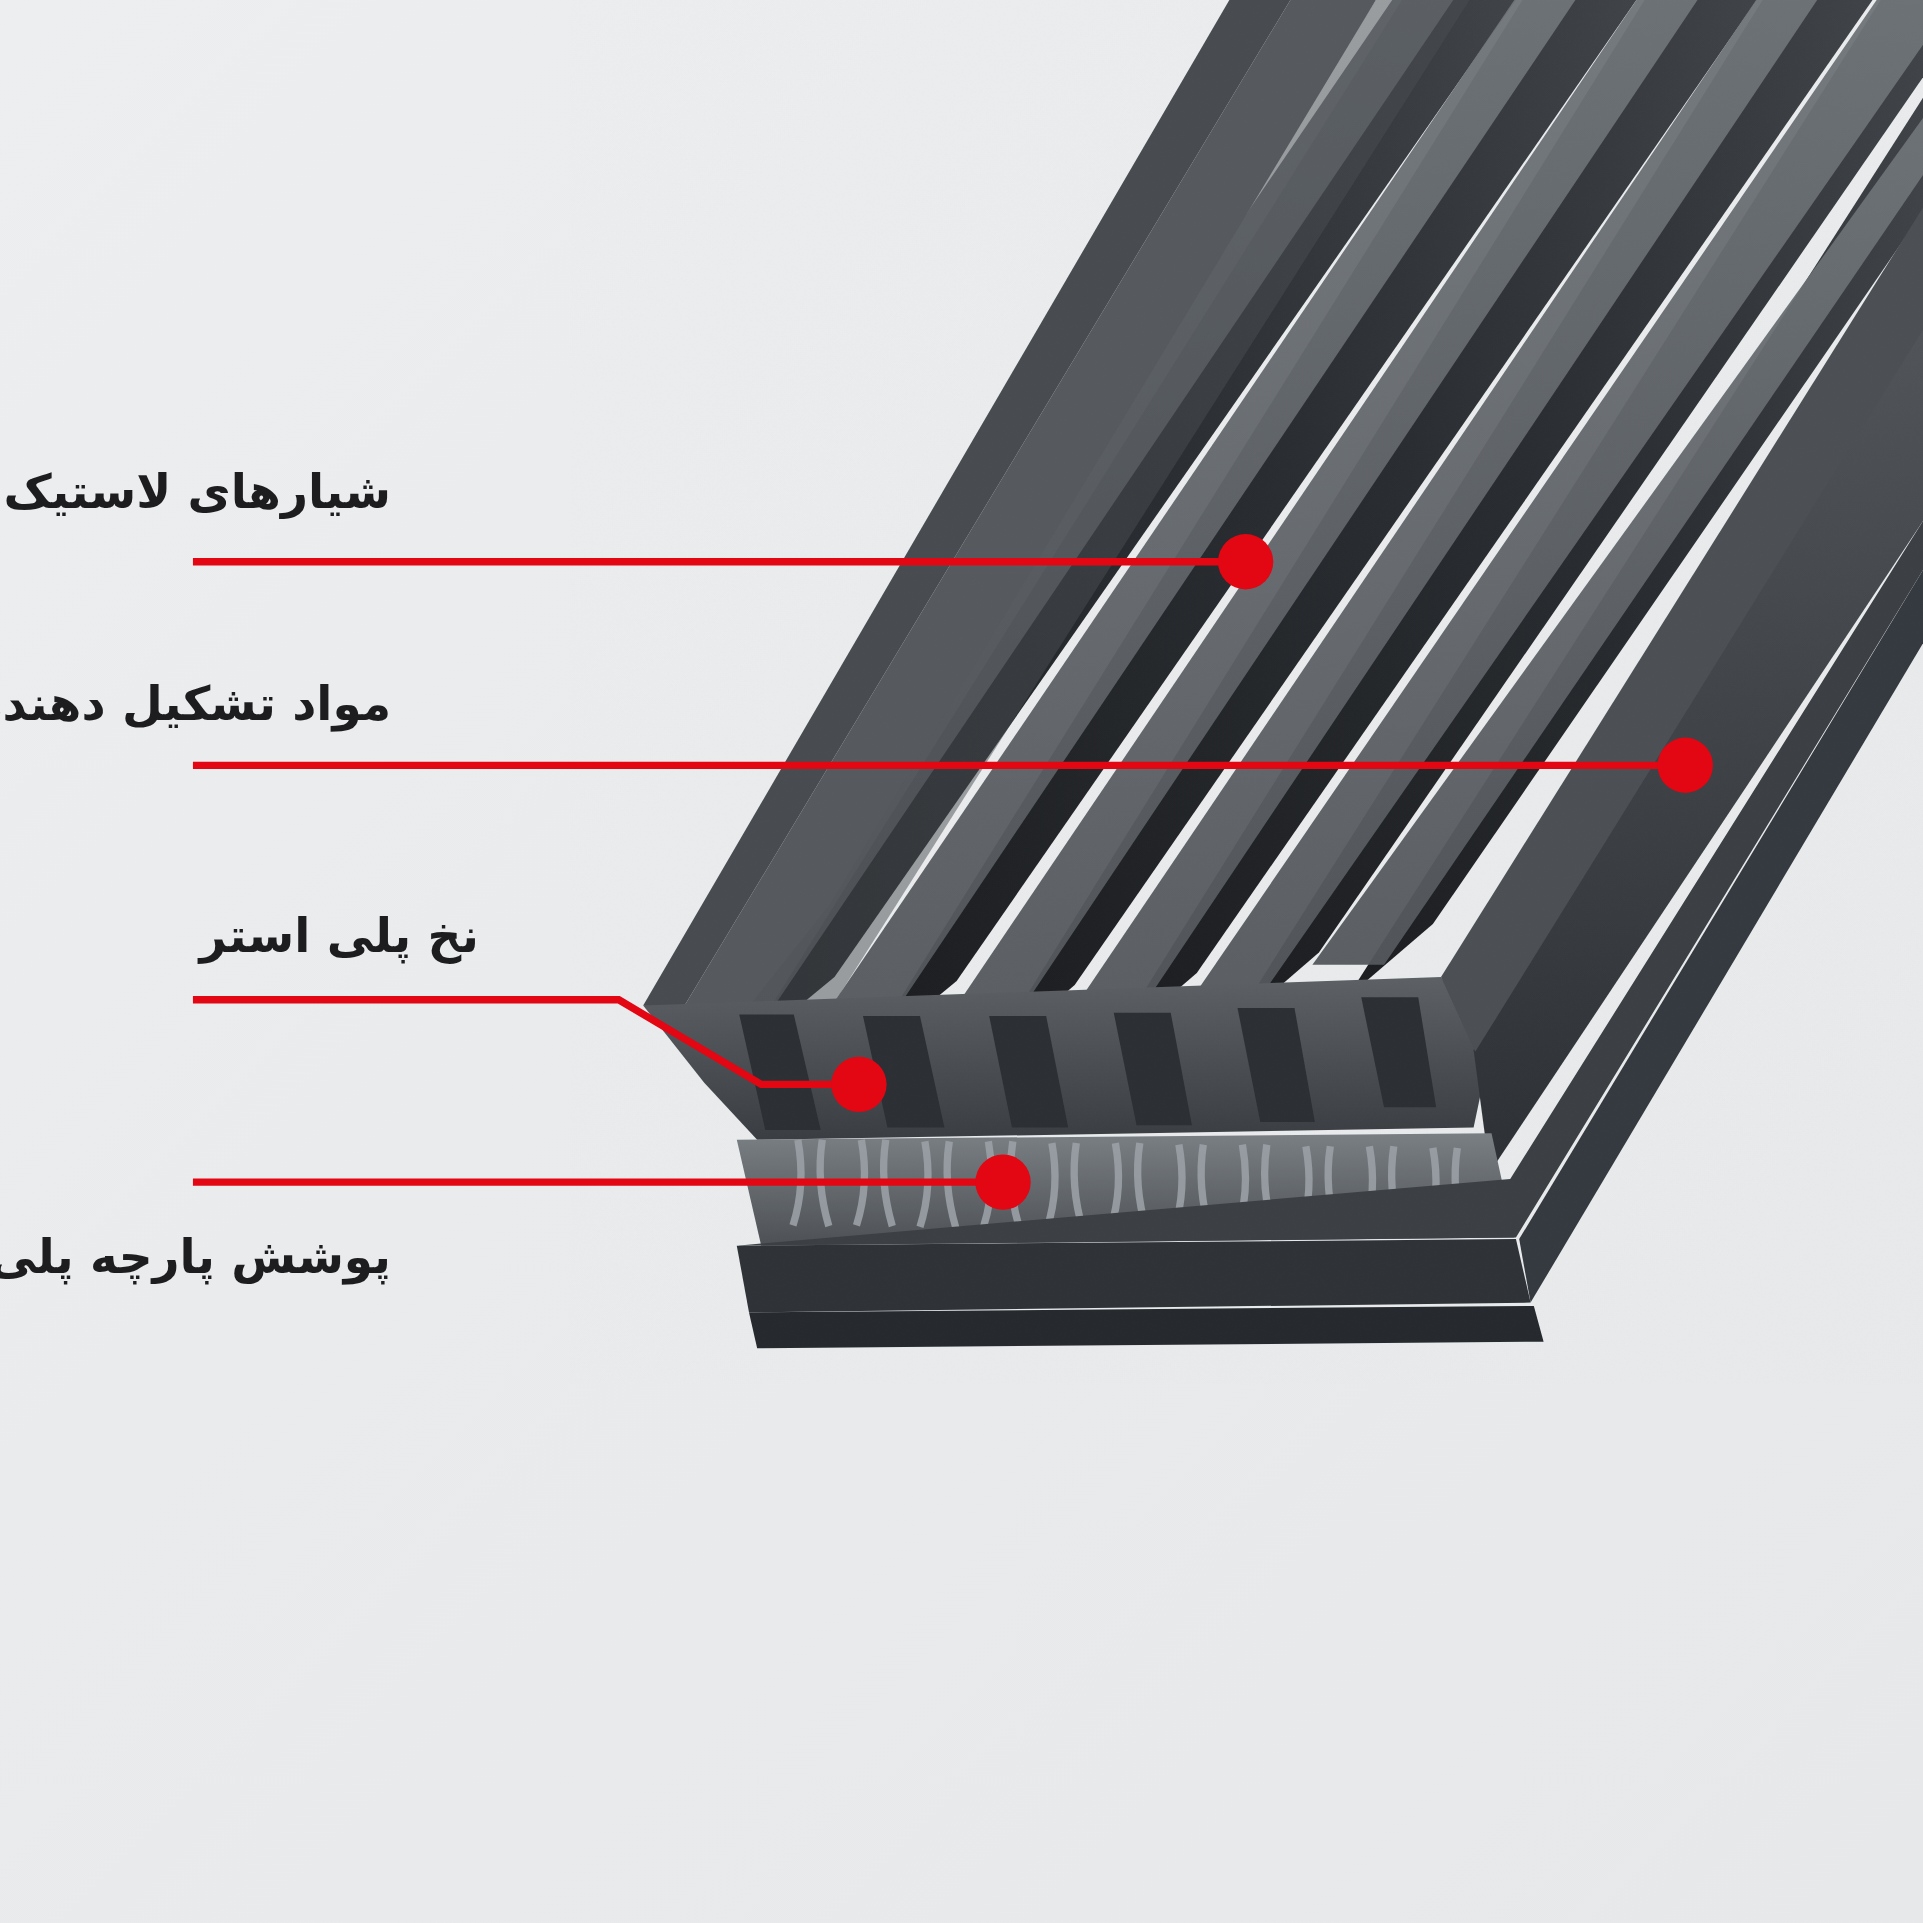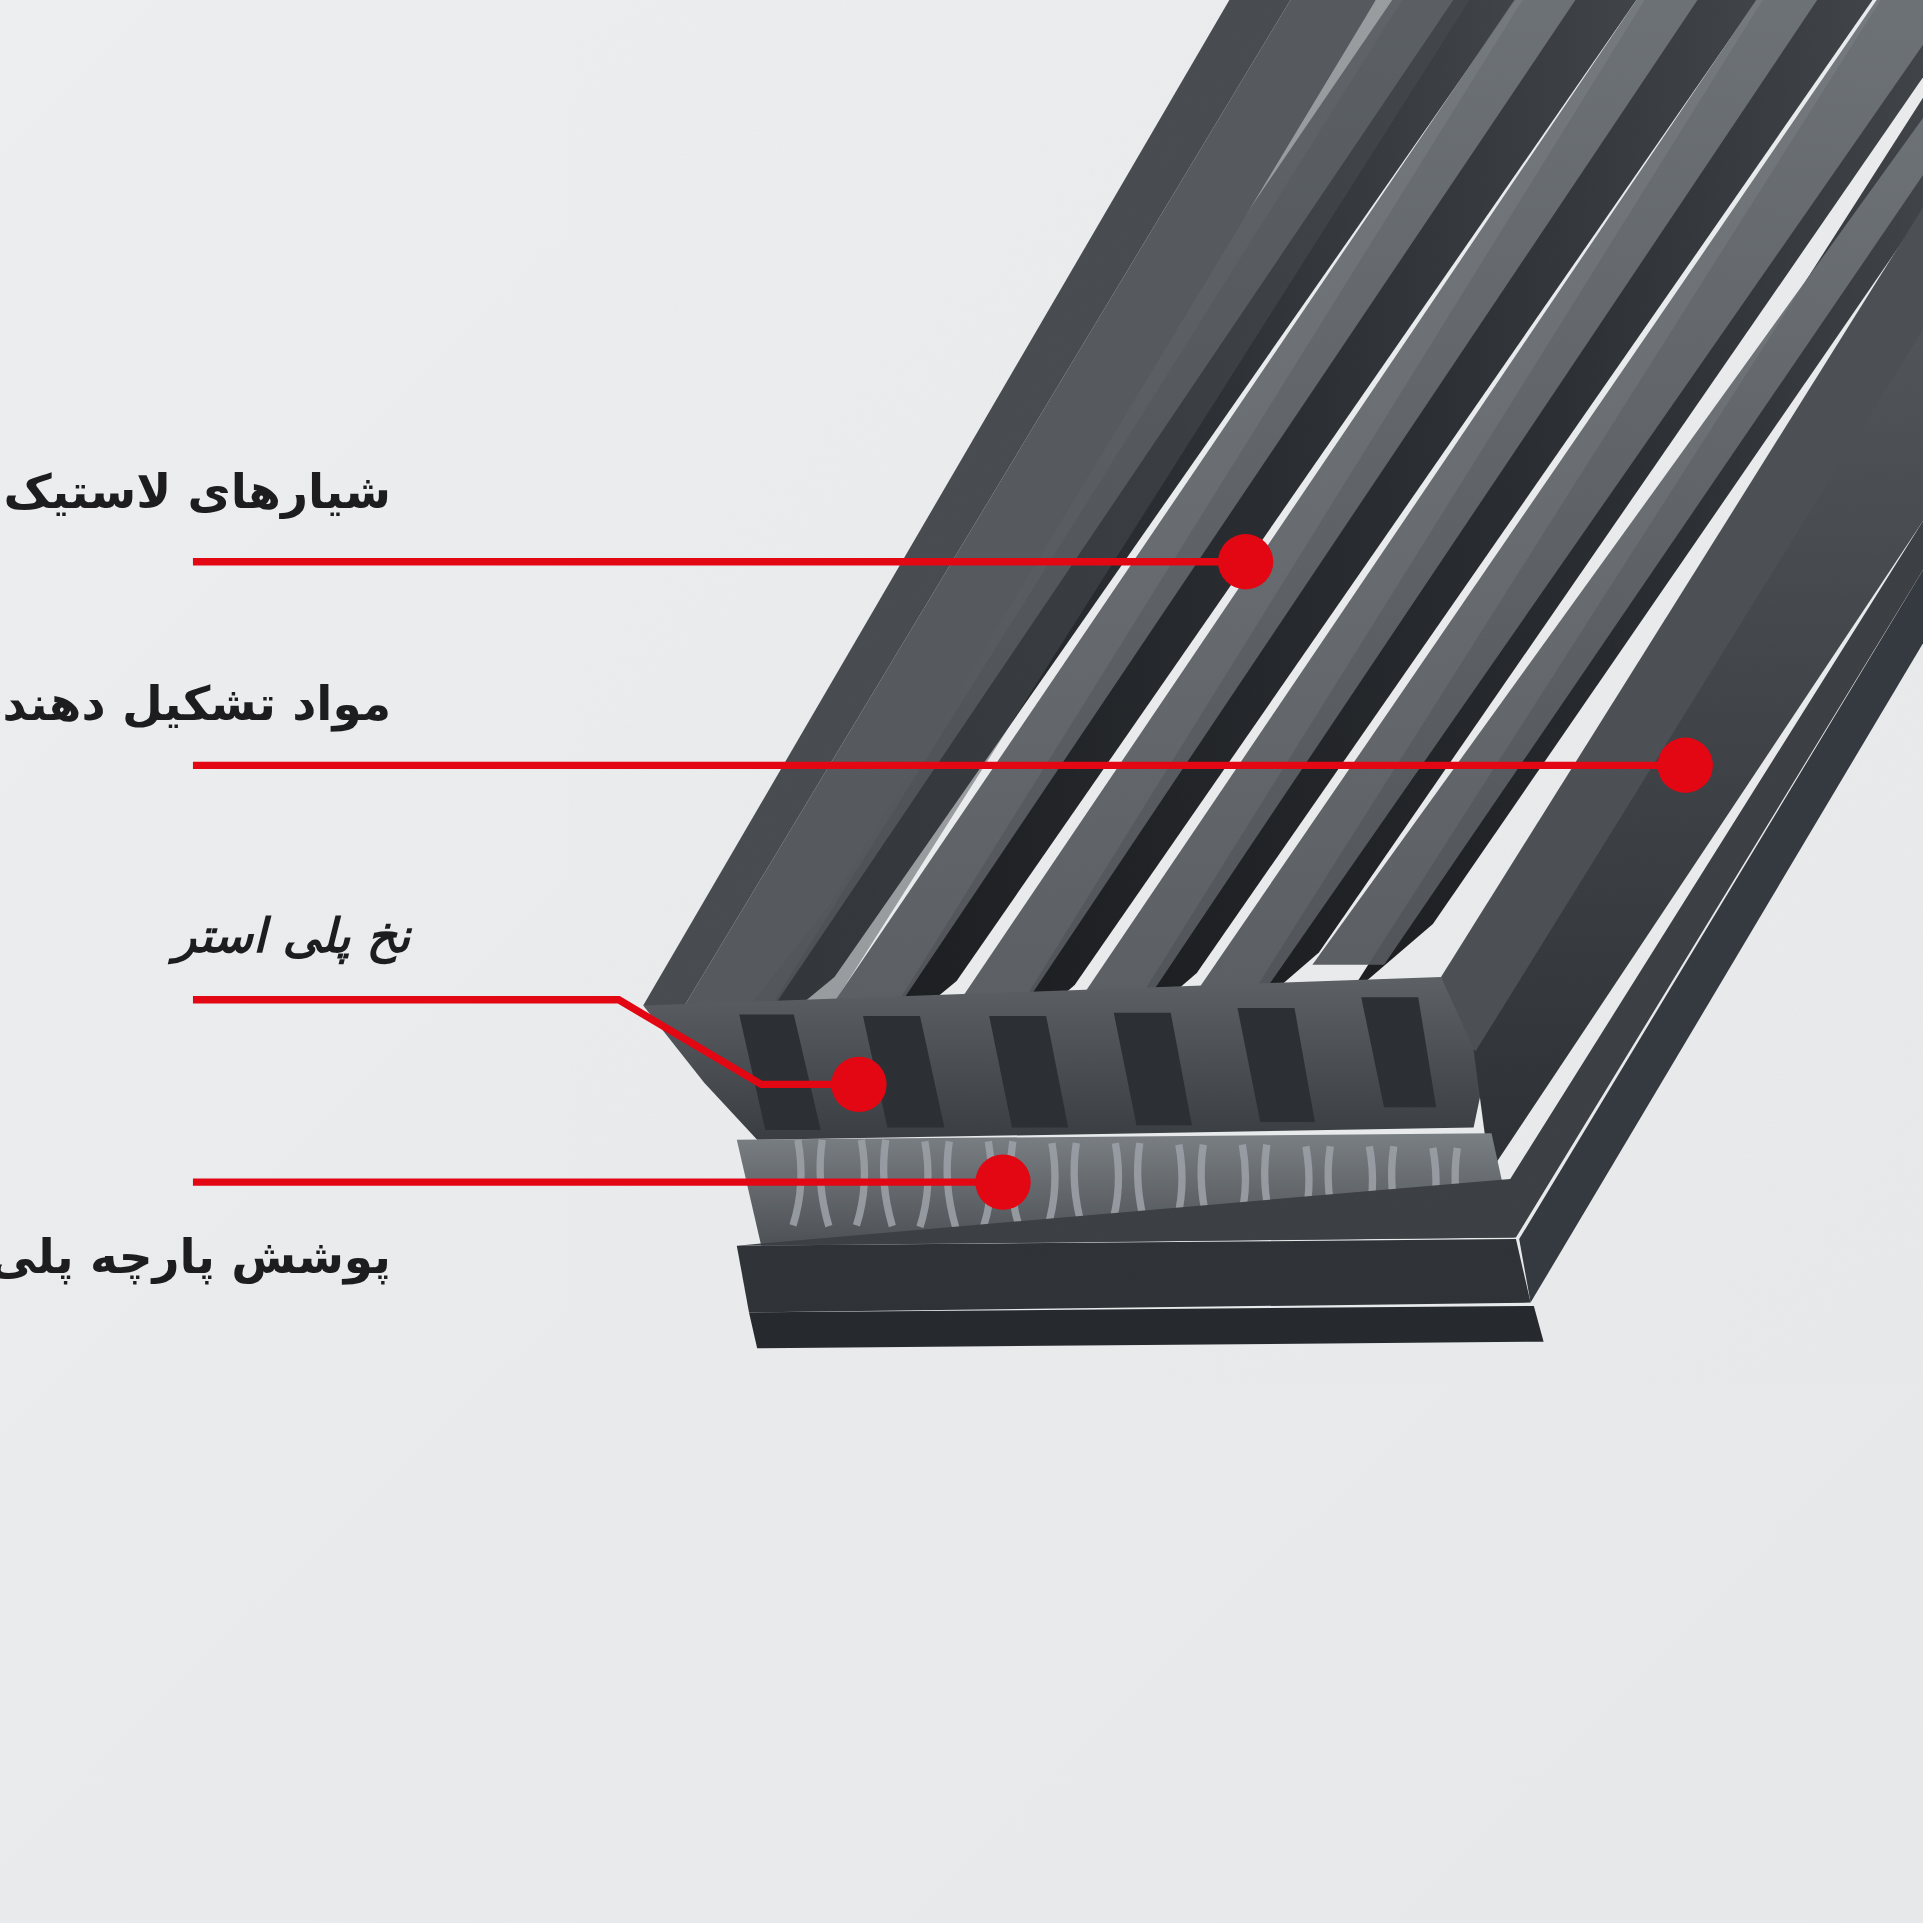--- a/index.html
+++ b/index.html
@@ -178,18 +178,18 @@
       <circle cx="2070" cy="940" r="34"></circle>
       <circle cx="1055" cy="1332" r="34"></circle>
       <circle cx="1232" cy="1452" r="34"></circle>
     </g>
   </svg>
 
   <div class="callout-label" style="right:1532px; top:464px;">شیارهای لاستیک مصنوعی</div>
 
   <div class="callout-label" style="right:1532px; top:676px;">مواد تشکیل دهنده</div>
 
-  <div class="callout-label" style="right:1513px; top:908px;font-style:italic;">نخ پلی استر</div>
+  <div class="callout-label" style="right:1444px; top:908px;">نخ پلی استر</div>
 
   <div class="callout-label" style="right:1532px; top:1229px;">پوشش پارچه پلی آمید</div>
 
 </div>
 
 
 </body></html>

